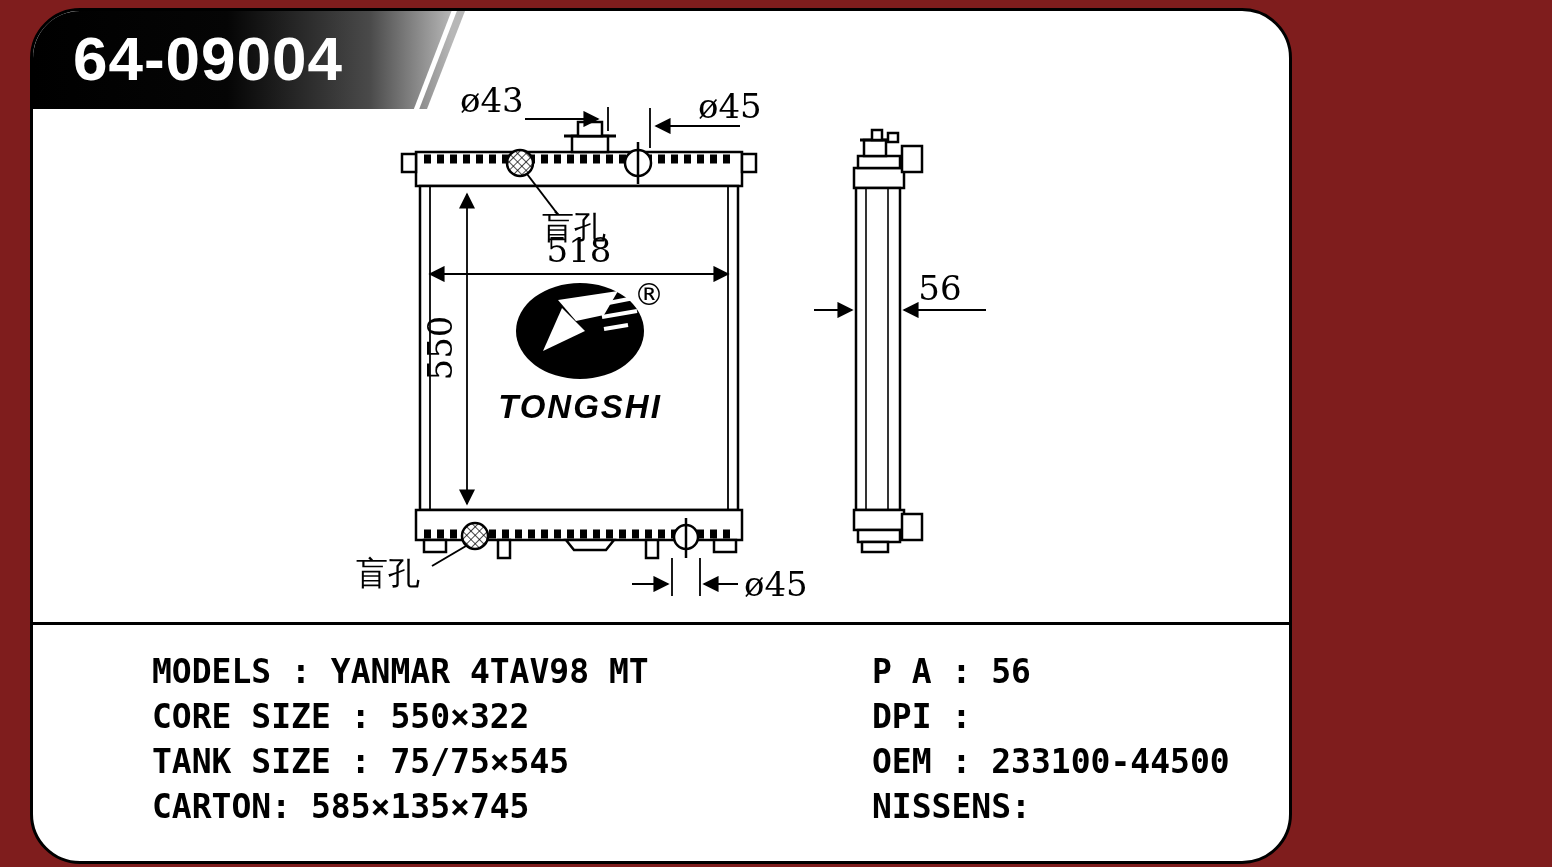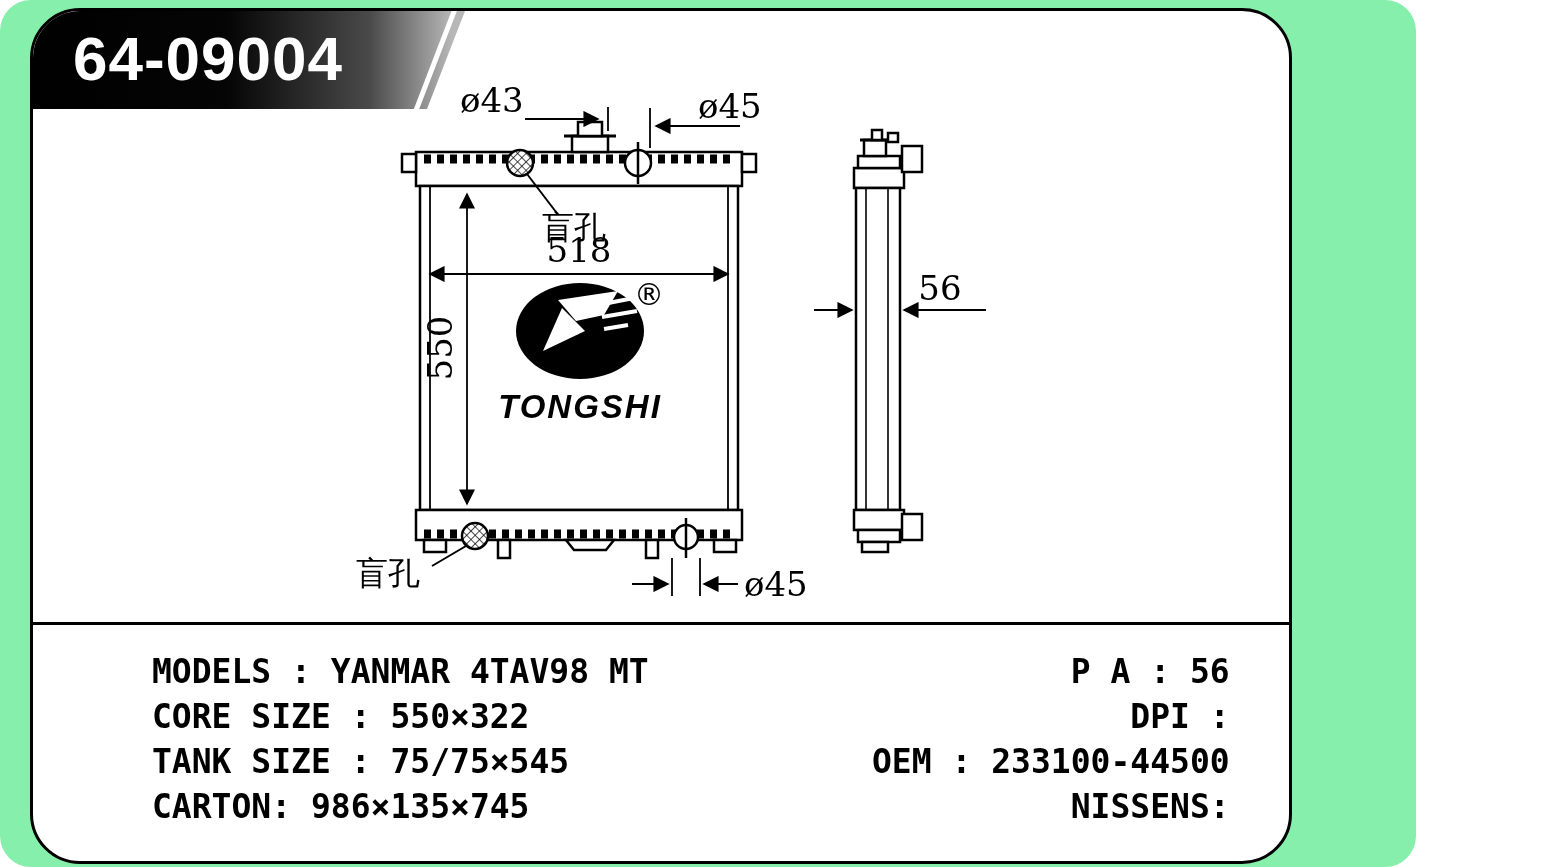--- a/index.html
+++ b/index.html
@@ -1,17 +1,17 @@
 <!DOCTYPE html>
 <html><head>
 <meta charset="utf-8">
 <style>
   html,body{margin:0;padding:0;background:#fff;}
-  .page{position:relative;width:1416px;height:867px;background:#86efac;overflow:hidden;
-        font-family:"Liberation Sans", sans-serif;border-radius:31px;}
+  .page{position:relative;width:1552px;height:867px;background:#7f1d1d;overflow:hidden;
+        font-family:"Liberation Sans", sans-serif;}
   .frame{position:absolute;left:30px;top:8px;width:1256px;height:850px;
          border:3px solid #000;border-radius:50px;background:#fff;overflow:hidden;}
   
   .badge{position:absolute;left:0;top:0;width:432px;height:98px;
          background:linear-gradient(to right,#000 0%,#050505 45%,#4a4a4a 78%,#b7b7b7 97%);
          clip-path:polygon(0 0,100% 0,calc(100% - 38px) 100%,0 100%);}
   .badge::after{content:"";position:absolute;right:27px;top:-16%;width:5px;height:132%;
          background:#fff;transform:rotate(21deg);}
   .badge .num{position:absolute;left:40px;top:0;line-height:96px;color:#fff;
          font-size:62px;font-weight:700;letter-spacing:1px;white-space:nowrap;}
@@ -20,21 +20,21 @@
   .dim-text{font-family:"DejaVu Serif", serif;font-size:34px;fill:#000;}
   .cjk{font-family:"DejaVu Sans", sans-serif;font-size:32px;fill:#000;}
   .brand-text{font-family:"Liberation Sans", sans-serif;font-style:italic;
               font-weight:700;font-size:33px;letter-spacing:2px;fill:#000;}
   .reg{font-family:"DejaVu Sans", sans-serif;font-size:30px;fill:#000;}
   
   .specs{position:absolute;left:-3px;right:-3px;top:611px;bottom:-3px;
          border-top:3px solid #000;padding-left:40px;}
   .spec-col{position:absolute;top:24px;display:flex;flex-direction:column;}
   .spec-col.left{left:122px;}
-  .spec-col.right{left:842px;text-align:right;}
+  .spec-col.right{left:842px;}
   .spec-line{font-family:"DejaVu Sans Mono", monospace;font-weight:700;
              font-size:33px;line-height:45px;color:#000;white-space:pre;}
 </style>
 </head>
 <body>
 
 <div class="page">
   <div class="frame">
 
     <div class="badge">
@@ -165,21 +165,21 @@
         <rect x="862" y="542" width="26" height="10"></rect>
         <rect x="902" y="514" width="20" height="26"></rect>
       </g>
     </svg>
 
     <div class="specs">
       <div class="spec-col left">
         <div class="spec-line">MODELS : YANMAR 4TAV98 MT</div>
         <div class="spec-line">CORE SIZE : 550×322</div>
         <div class="spec-line">TANK SIZE : 75/75×545</div>
-        <div class="spec-line">CARTON: 986×135×745</div>
+        <div class="spec-line">CARTON: 585×135×745</div>
       </div>
       <div class="spec-col right">
         <div class="spec-line">P A : 56</div>
         <div class="spec-line">DPI :</div>
         <div class="spec-line">OEM : 233100-44500</div>
         <div class="spec-line">NISSENS:</div>
       </div>
     </div>
 
   </div>

